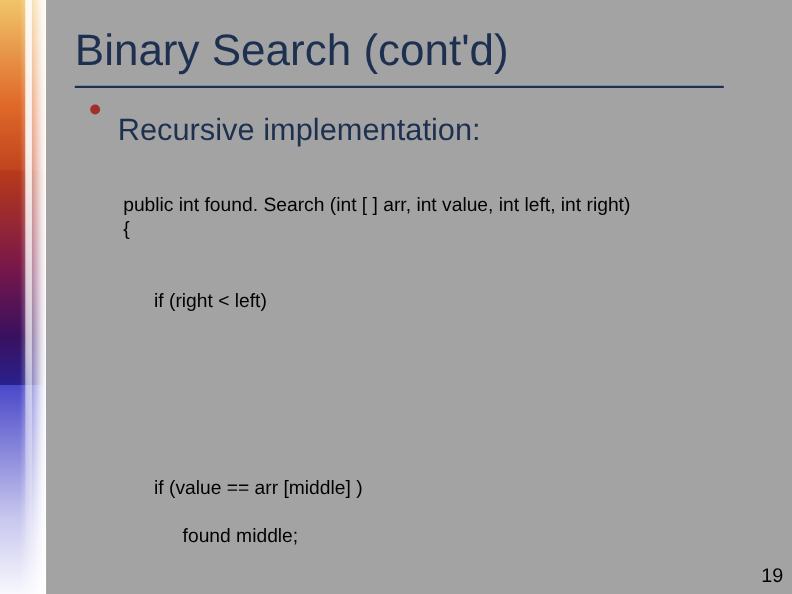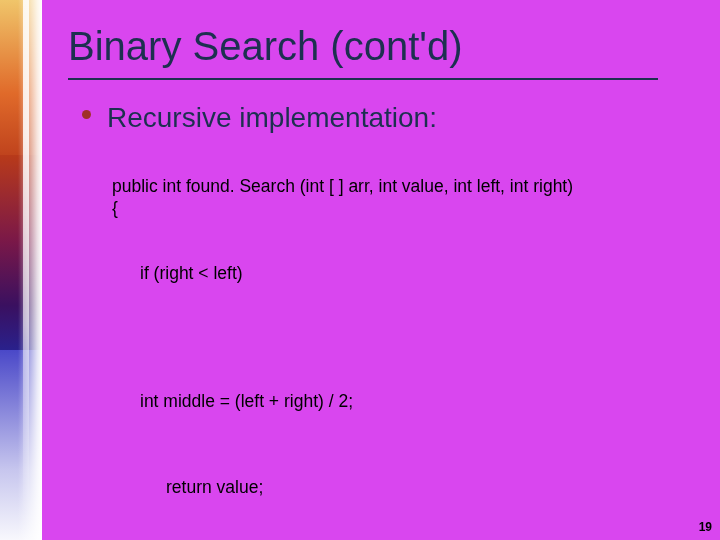--- a/index.html
+++ b/index.html
@@ -8,21 +8,21 @@
     width: 720px;
     height: 540px;
     font-family: Arial, Helvetica, sans-serif;
     background: #fff;
     overflow: hidden;
   }
   .slide {
     position: relative;
     width: 720px;
     height: 540px;
-    background: #d946ef;
+    background: #a3a3a3;
   }
   .left-deco {
     position: absolute;
     left: 0;
     top: 0;
     width: 42px;
     height: 540px;
     overflow: hidden;
   }
   .grad-top {
@@ -77,21 +77,20 @@
     width: 590px;
     height: 2px;
     background: #1d3050;
   }
 
   .bullet-row {
     position: absolute;
     left: 82px;
     top: 102px;
     display: flex;
-    align-items: center;
   }
   .bullet-dot {
     width: 9px; height: 9px;
     border-radius: 50%;
     background: #a03028;
     margin-right: 16px;
     margin-top: -7px;
   }
   .bullet-text {
     font-size: 28px;
@@ -109,23 +108,22 @@
     white-space: pre;
   }
   .code .indent1 { padding-left: 28px; display:block;margin-top:43px; }
   .code .indent2 { padding-left: 54px; display:block; }
   .code .biggap { display:block; height: 20px; }
 
   .pagenum {
     position: absolute;
     right: 8px;
     bottom: 6px;
-    font-size: 12px;
+    font-size: 18px;
     color: #000;
-    font-weight: bold;
   }
 </style>
 </head>
 <body>
 
 <div class="slide">
 
   <div class="left-deco">
     <div class="grad-top"></div>
     <div class="grad-mid"></div>
@@ -140,23 +138,23 @@
   <div class="bullet-row">
     <div class="bullet-dot"></div>
     <div class="bullet-text">Recursive implementation:</div>
   </div>
 
   <div class="code">
 <span>public int found. Search (int [ ] arr, int value, int left, int right)</span>
 <span>{</span>
 <span class="indent1">if (right &lt; left)</span>
 <span class="biggap"></span>
-<span class="indent1">int middle = (left + right) / 2;</span>
 <span class="biggap"></span>
-<span class="indent2">return value;</span>
+<span class="indent1">if (value == arr [middle] )</span>
+<span class="indent2">found middle;</span>
 <span class="biggap"></span>
 
 
 
 
 
 
   </div>
 
   <div class="pagenum">19</div>

